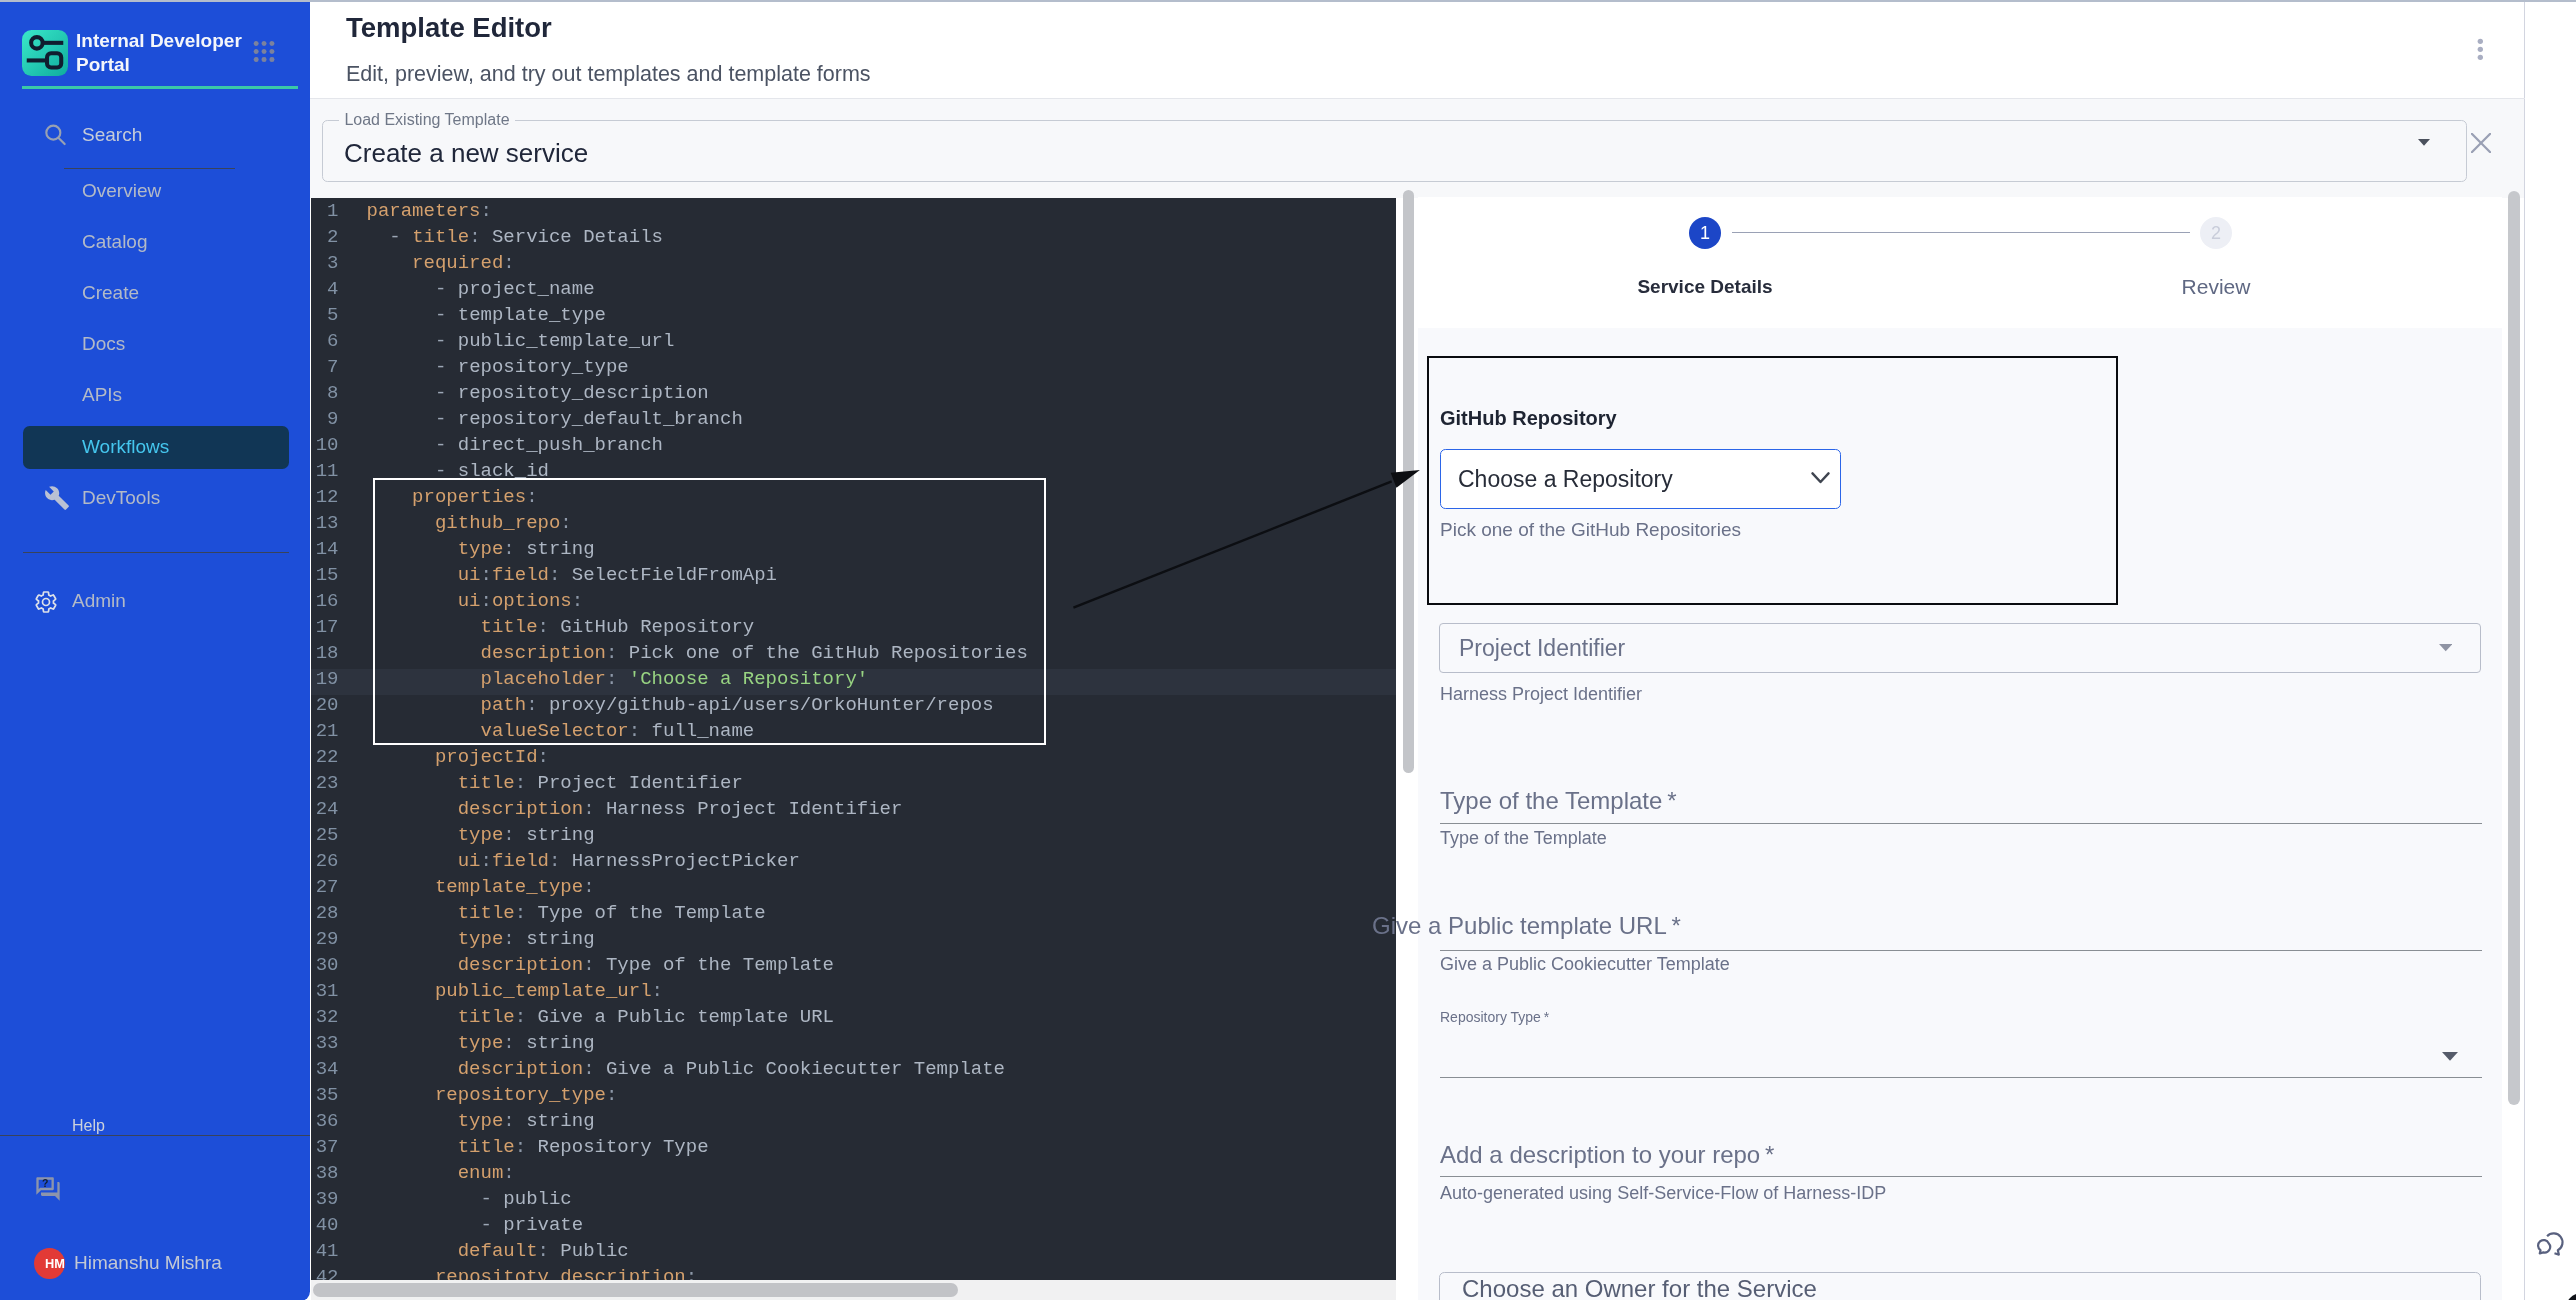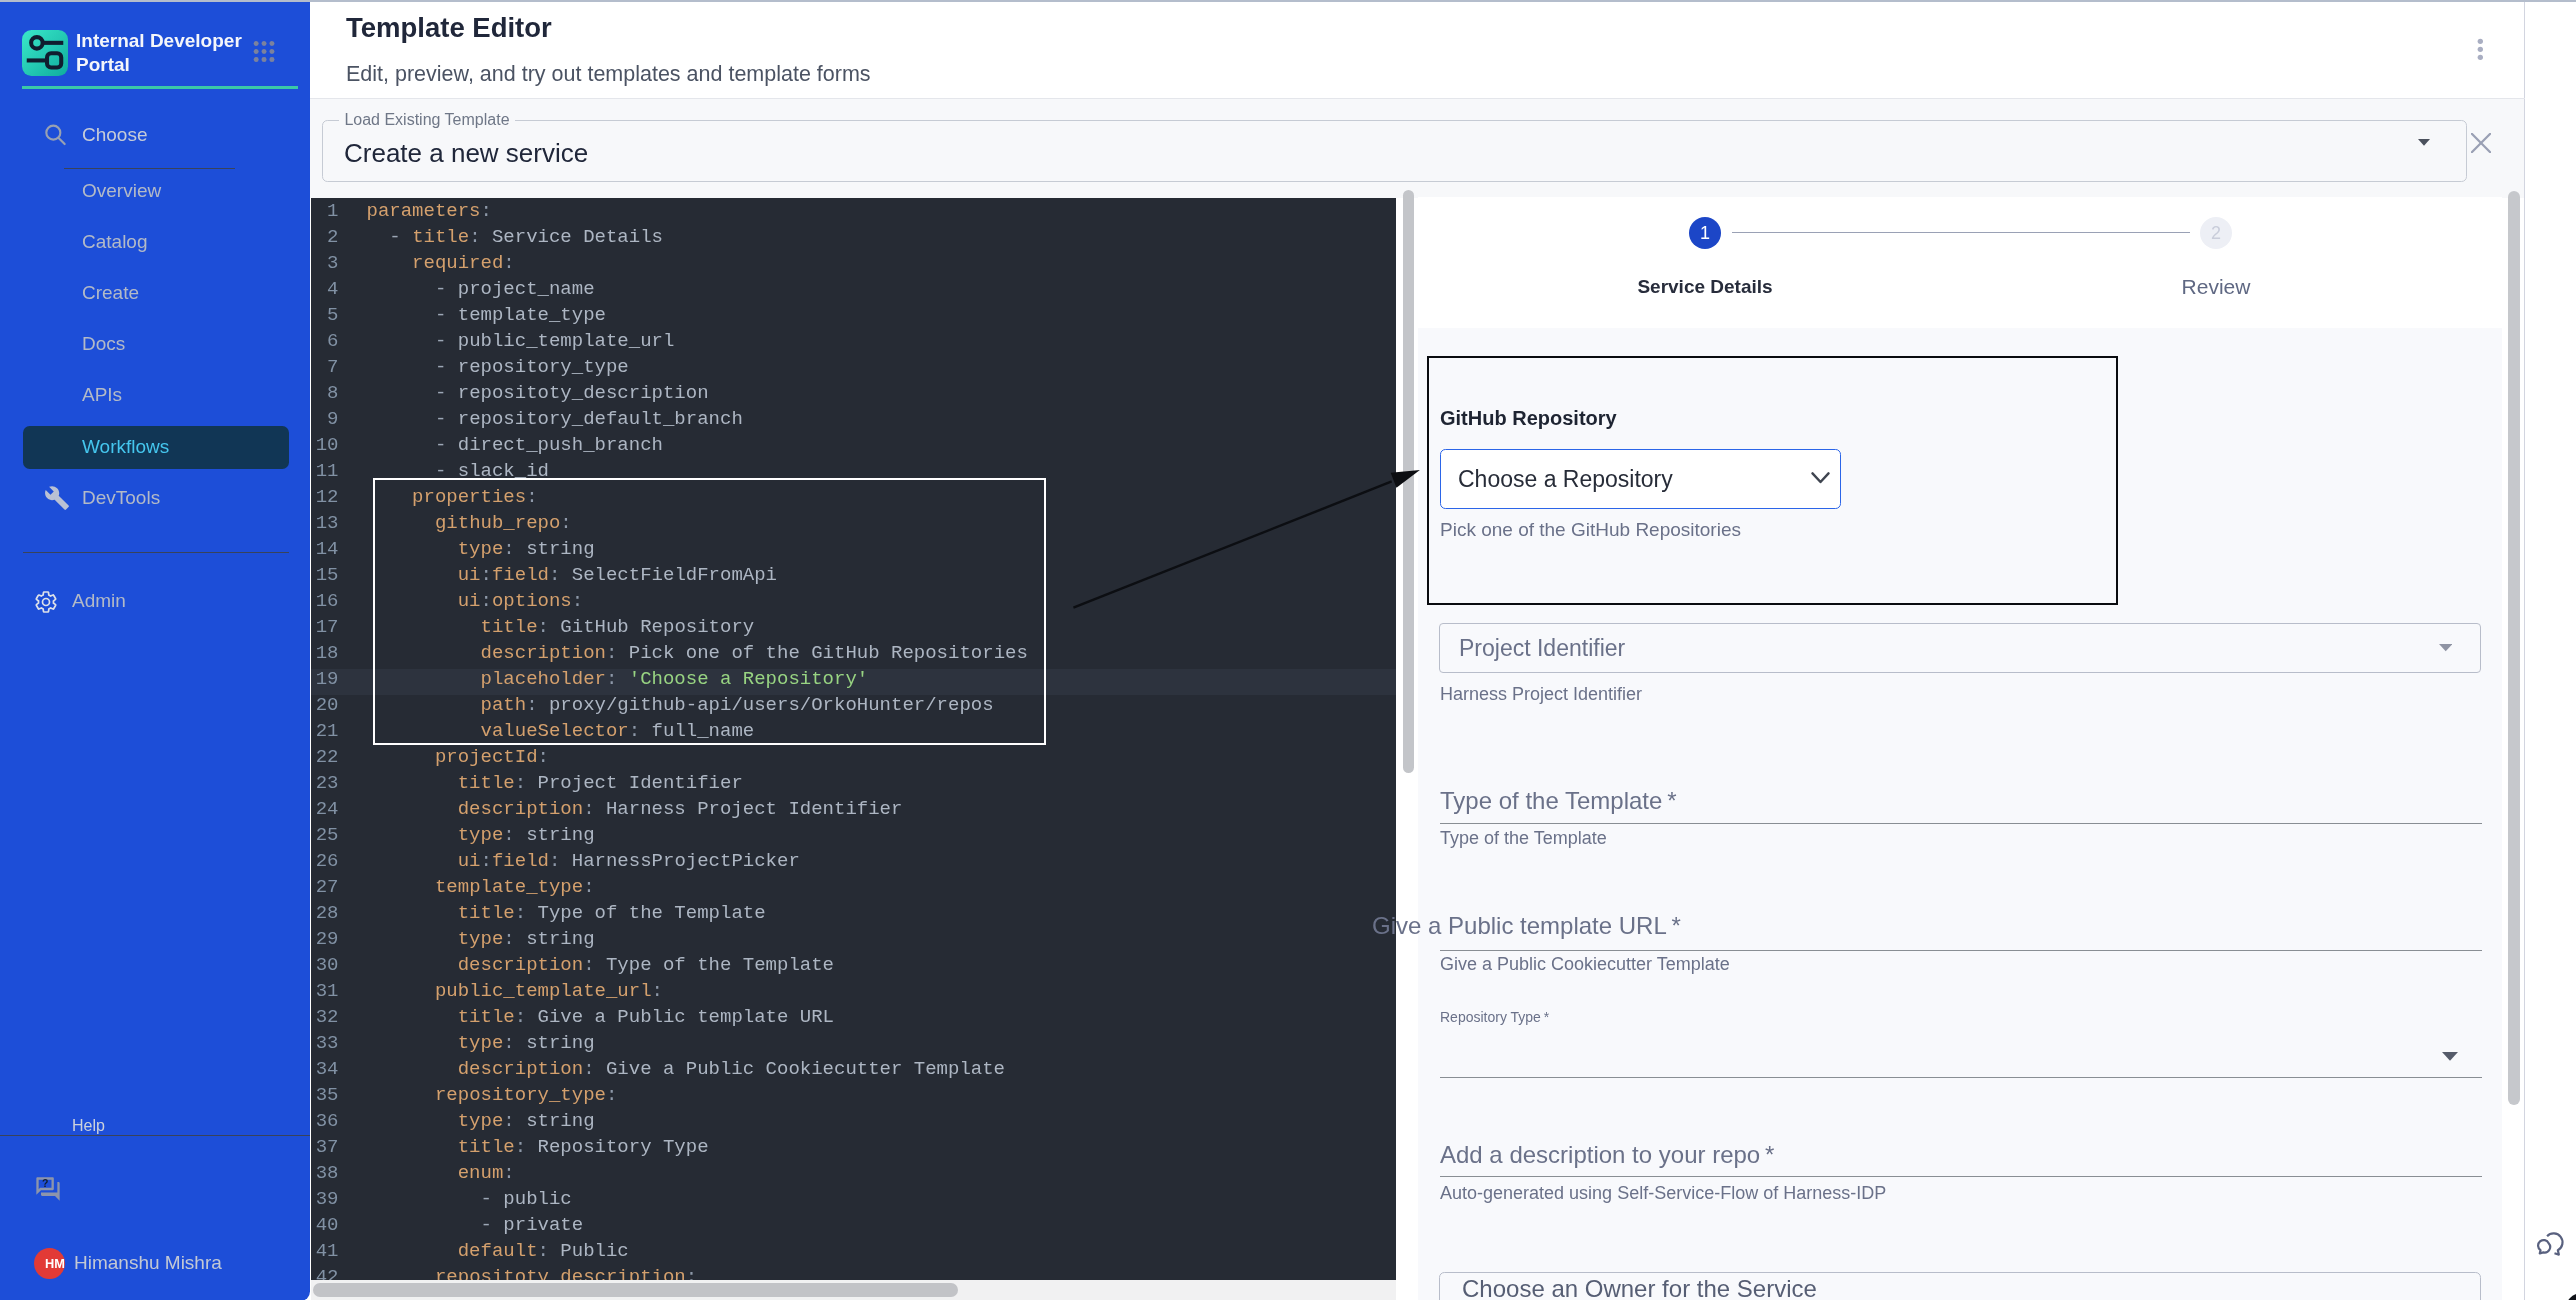--- a/index.html
+++ b/index.html
@@ -66,21 +66,21 @@
       <circle cx="35.30000000000001" cy="20" r="3.7" fill="#7b829e"></circle>
       <circle cx="11.899999999999977" cy="31.700000000000003" r="3.7" fill="#7b829e"></circle>
       <circle cx="23.600000000000023" cy="31.700000000000003" r="3.7" fill="#7b829e"></circle>
       <circle cx="35.30000000000001" cy="31.700000000000003" r="3.7" fill="#7b829e"></circle>
     </svg>
     <div class="abs" style="left:21.5px;top:84px;width:276px;height:2.7px;background:#3bc9a7;"></div>
     <svg style="position:absolute;left:44px;top:122px" width="24" height="24" viewBox="0 0 36 36">
 <circle cx="14" cy="13" r="10.5" stroke="#98a1b3" stroke-width="3.2" fill="none"></circle>
 <line x1="21.5" y1="20.5" x2="31" y2="30" stroke="#98a1b3" stroke-width="3.2" stroke-linecap="round"></line>
     </svg>
-    <div class="t" style="left:82px;top:122px;color:#c6ccd8;font-size:19px;">Choose</div>
+    <div class="t" style="left:82px;top:122px;color:#c6ccd8;font-size:19px;">Search</div>
     <div class="abs" style="left:64px;top:166px;width:171px;height:0.7px;background:#39435a;"></div>
     <div class="t sb-txt" style="left:82px;top:178px;">Overview</div>
     <div class="t sb-txt" style="left:82px;top:229px;">Catalog</div>
     <div class="t sb-txt" style="left:82px;top:280px;">Create</div>
     <div class="t sb-txt" style="left:82px;top:331px;">Docs</div>
     <div class="t sb-txt" style="left:82px;top:382px;">APIs</div>
     <div class="abs" style="left:23px;top:424px;width:266px;height:43px;background:#113655;border-radius:6.7px;"></div>
     <div class="t" style="left:82px;top:434px;color:#45c6ee;font-size:19px;z-index:6;">Workflows</div>
     <svg style="position:absolute;left:44px;top:483px" width="26" height="26" viewBox="0 0 24 24">
 <path fill="#b9c1d4" d="M22.7 19l-9.1-9.1c.9-2.3.4-5-1.5-6.9-2-2-5-2.4-7.4-1.3L9 6 6 9 1.6 4.7C.4 7.1.9 10.1 2.9 12.1c1.9 1.9 4.6 2.4 6.9 1.5l9.1 9.1c.4.4 1 .4 1.4 0l2.3-2.3c.5-.4.5-1.1.1-1.4z"></path>

